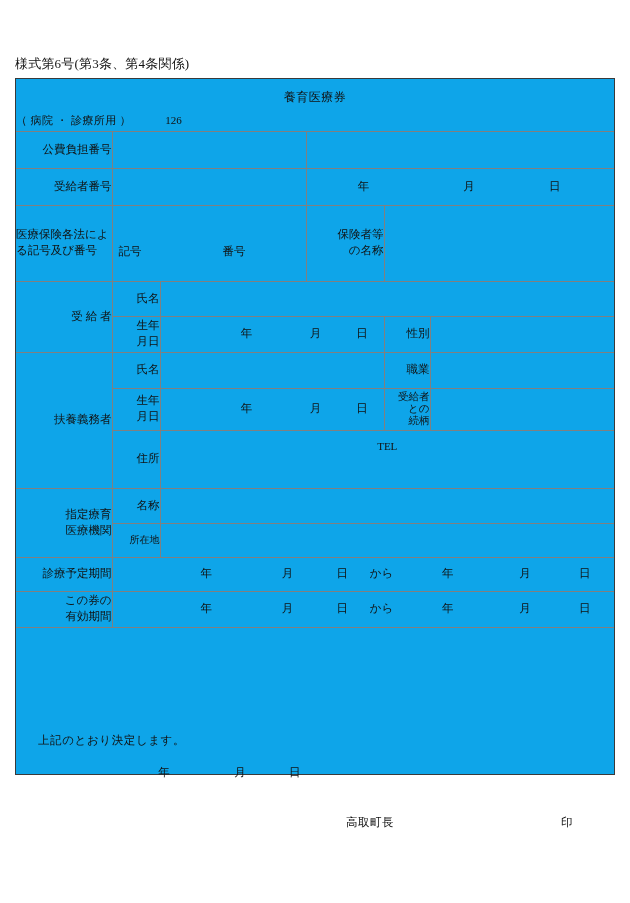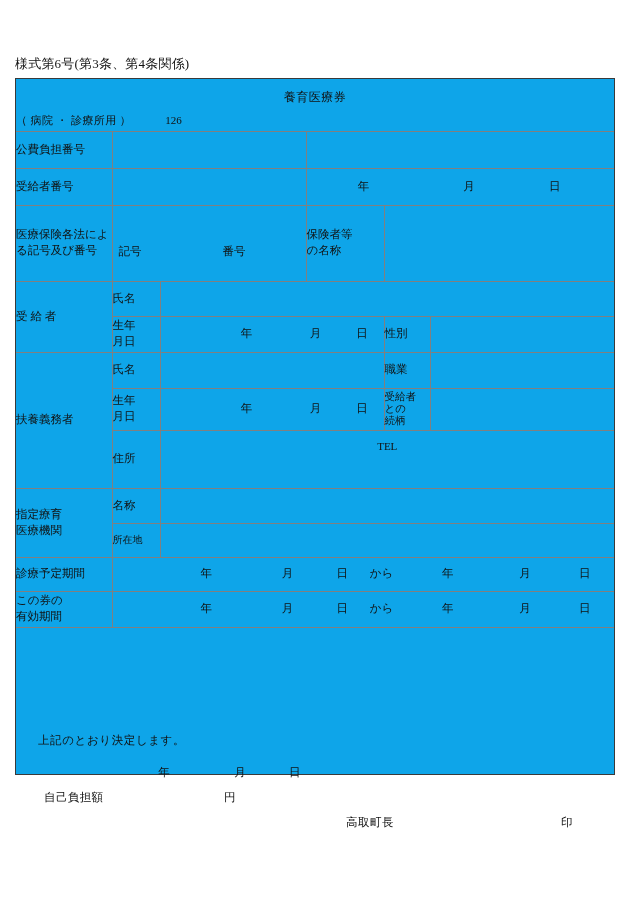--- a/index.html
+++ b/index.html
@@ -45,21 +45,21 @@
     vertical-align: middle;
     line-height: 1.35;
   }
   
   table.grid tr:first-child td { border-top: none; }
   table.grid tr:last-child td  { border-bottom: none; }
   table.grid td:first-child    { border-left: none; }
   table.grid td:last-child     { border-right: none; }
 
   .lbl {
-    text-align: left;
+    text-align: right;
     padding: 2px 3px;
   }
   .lbl-left { text-align: left; padding-left: 6px; }
 
   
   .hdr {
     height: 52px;
     position: relative;
     border-bottom: 1px solid #808080 !important;
   }
@@ -384,16 +384,13 @@
           <div class="dec-sign">高取町長</div>
           <div class="dec-seal">印</div>
         </div>
       </td>
     </tr>
   </tbody>
     </table>
 </div>
 
 <div class="footer">
-  <div class="row">
-    <span class="fl">自己負担額</span><span class="fu">円</span>
-  </div>
 </div>
 
 </body></html>

